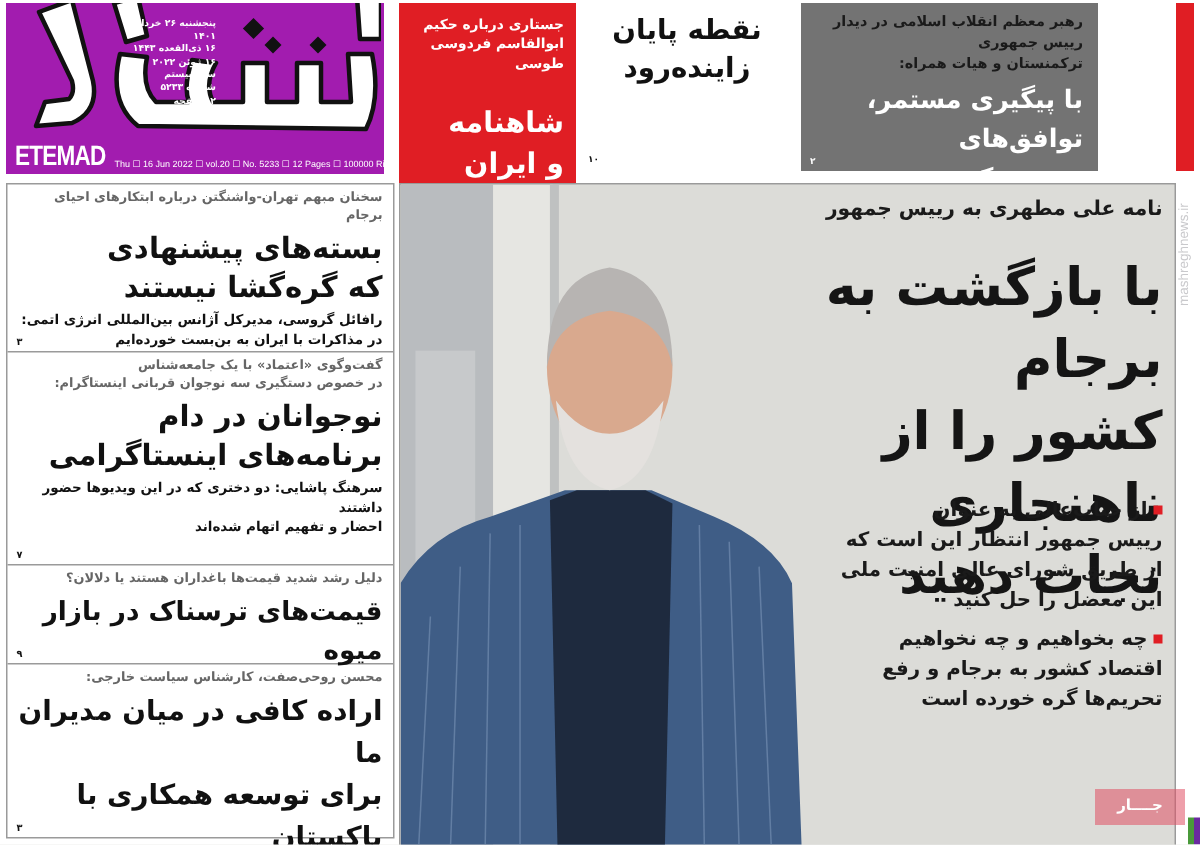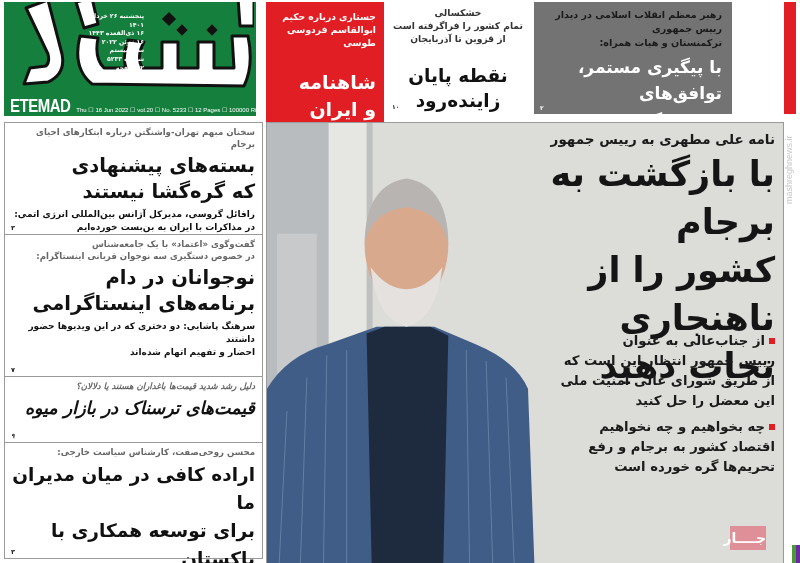--- a/index.html
+++ b/index.html
@@ -2,21 +2,21 @@
 <html><head>
   <meta charset="utf-8">
   <style>
     * { box-sizing: border-box; margin: 0; padding: 0; }
     html, body { width: 800px; height: 563px; overflow: hidden; background: #ffffff; }
     body { font-family: "DejaVu Sans", sans-serif; position: relative; color: #111; }
 
     
     .masthead {
       position: absolute; left: 4px; top: 2px; width: 252px; height: 114px;
-      background: #15803d; overflow: hidden;
+      background: #a21caf; overflow: hidden;
     }
     .logo {
       position: absolute; left: 14px; top: -6px; width: 236px; height: 100px;
     }
     .logo svg { width: 100%; height: 100%; }
     .date-block {
       position: absolute; left: 70px; top: 10px; width: 70px;
       direction: rtl; text-align: right; color: #fff;
       font-size: 6.2px; line-height: 8.6px; font-weight: bold;
     }
@@ -35,21 +35,21 @@
     }
     .teaser-red .kicker { font-size: 9.2px; line-height: 13px; font-weight: bold; text-align: right; }
     .teaser-red .title { font-size: 19px; line-height: 27px; font-weight: bold; text-align: right; margin-top: 20px; }
     .teaser-red .pg { position: absolute; left: 8px; bottom: 3px; font-size: 6px; font-weight: bold; }
 
     .teaser-white {
       position: absolute; left: 392px; top: 2px; width: 132px; height: 112px;
       direction: rtl; text-align: center; padding-top: 4px;
     }
     .teaser-white .kicker { font-size: 9.2px; line-height: 13px; color: #333; font-weight: bold; }
-    .teaser-white .title { font-size: 18.5px; line-height: 25px; font-weight: bold; color: #111; margin-top: 18px; }
+    .teaser-white .title { font-size: 18.5px; line-height: 25px; font-weight: bold; color: #111; margin-top: 2px; }
     .teaser-white .pg { position: absolute; left: 0; bottom: 4px; font-size: 6px; font-weight: bold; }
 
     .teaser-gray {
       position: absolute; left: 534px; top: 2px; width: 198px; height: 112px;
       background: #737373; direction: rtl; padding: 6px 10px 12px 10px;
     }
     .teaser-gray .kicker { font-size: 9.6px; line-height: 14px; font-weight: bold; color: #1a1a1a; text-align: right; }
     .teaser-gray .title { font-size: 17px; line-height: 26px; font-weight: bold; color: #ffffff; text-align: right; margin-top: 4px; }
     .teaser-gray .pg { position: absolute; left: 6px; bottom: 3px; font-size: 6px; color: #fff; font-weight: bold; }
     .red-strip { position: absolute; left: 784px; top: 2px; width: 12px; height: 112px; background: #e01e24; }
@@ -65,49 +65,49 @@
       border: 1px solid #9a9a9a; background: #fff;
     }
     .story { position: relative; direction: rtl; padding: 3px 7px 0 7px; border-bottom: 1px solid #9a9a9a; }
     .story:last-child { border-bottom: none; }
     .story .kicker { font-size: 8.6px; line-height: 12px; color: #666; font-weight: bold; text-align: right; }
     .story .headline { font-size: 19.5px; line-height: 26px; font-weight: bold; color: #111; text-align: right; margin-top: 3px; }
     .story .deck { font-size: 9px; line-height: 13px; font-weight: bold; color: #111; text-align: right; margin-top: 3px; }
     .story .pg { position: absolute; left: 6px; bottom: 2px; font-size: 6.5px; font-weight: bold; }
     .s1 { height: 112px; }
     .s2 { height: 142px; }
-    .s3 { height: 66px; font-style: italic; }
+    .s3 { height: 66px; }
     .s3 .headline { font-size: 17.5px; }
     .s4 { height: 115px; }
     .s4 .headline { font-size: 18.5px; line-height: 28px; }
 
     
     .lead {
       position: absolute; left: 266px; top: 122px; width: 518px; height: 486px;
       border: 1px solid #9a9a9a; background: #d7d7d4; overflow: hidden;
     }
     .photo-bg { position: absolute; left: 0; top: 0; width: 100%; height: 100%; }
     .photo-bg svg { width: 100%; height: 100%; }
     .lead-text { position: absolute; right: 8px; top: 6px; width: 320px; direction: rtl; text-align: right; }
     .lead-text .kicker { font-size: 13.5px; line-height: 20px; font-weight: bold; color: #1a1a1a; }
-    .lead-text .headline { font-size: 35px; line-height: 48px; font-weight: bold; color: #151515; margin-top: 1px; letter-spacing: -0.5px; }
+    .lead-text .headline { font-size: 35px; line-height: 48px; font-weight: bold; color: #151515; margin-top: 19px; letter-spacing: -0.5px; }
     .bullets { position: absolute; right: 8px; top: 208px; width: 240px; direction: rtl; text-align: right; }
     .bullet { font-size: 13.2px; line-height: 20px; font-weight: bold; color: #1a1a1a; margin-bottom: 6px; }
     .bullet .sq { display: inline-block; width: 6px; height: 6px; background: #e01e24; margin-left: 4px; vertical-align: middle; }
     .photo-credit {
       position: absolute; left: 4px; bottom: 4px; height: 10px; display: flex; align-items: center; gap: 2px;
     }
     .photo-credit .cam { width: 9px; height: 8px; background: #fff; border-radius: 1px; position: relative; }
     .photo-credit .cam::after { content: ""; position: absolute; left: 2.5px; top: 2px; width: 4px; height: 4px; border-radius: 50%; background: #333; }
     .photo-credit .txt { background: #e01e24; color: #fff; font-size: 5.5px; line-height: 9px; padding: 0 3px; direction: rtl; font-weight: bold; }
     .photo-credit .num { background: #fff; color: #111; font-size: 5.5px; line-height: 9px; padding: 0 2px; font-weight: bold; }
     .stamp {
-      position: absolute; left: 730px; top: 526px; width: 36px; height: 24px;
+      position: absolute; left: 730px; top: 526px; width: 60px; height: 24px;
       background: rgba(224, 80, 100, 0.55); color: #fff; direction: rtl;
-      font-size: 14px; font-weight: bold; text-align: center; line-height: 24px;
+      font-size: 10px; font-weight: bold; text-align: center; line-height: 24px;
     }
     .corner-accent { position: absolute; left: 792px; top: 545px; width: 8px; height: 18px; background: linear-gradient(90deg, #4a9a3a 50%, #6a2aa0 50%); }
   </style>
 </head>
 <body>
 
 <div class="masthead">
   <div class="logo">
     <svg viewBox="0 0 236 100" preserveAspectRatio="none">
       <g fill="#ffffff" stroke="#111" stroke-width="3" stroke-linejoin="round">
@@ -144,25 +144,20 @@
     <div>ابوالقاسم فردوسی طوسی</div>
   </div>
   <div class="title">
     <div>شاهنامه</div>
     <div>و ایران</div>
   </div>
   <span class="pg">۱۱</span>
 </div>
 
 <div class="teaser-white">
-  <div class="kicker">
-    <div>خشکسالی</div>
-    <div>تمام کشور را فراگرفته است</div>
-    <div>از قزوین تا آذربایجان</div>
-  </div>
   <div class="title">
     <div>نقطه پایان</div>
     <div>زاینده‌رود</div>
   </div>
   <span class="pg">۱۰</span>
 </div>
 
 <div class="teaser-gray">
   <div class="kicker">
     <div>رهبر معظم انقلاب اسلامی در دیدار رییس جمهوری</div>

